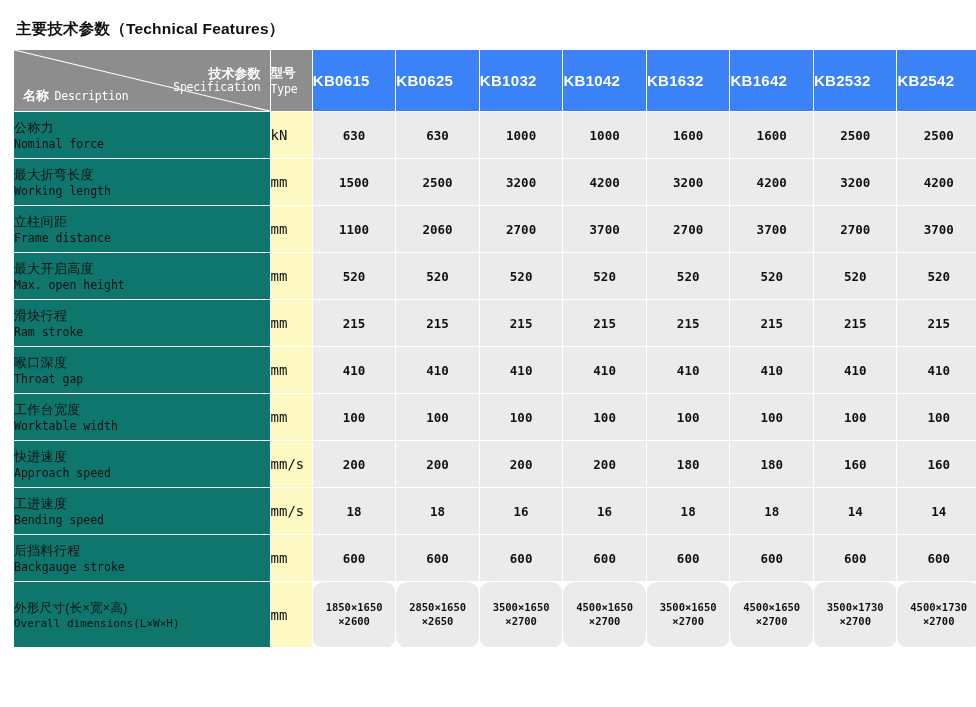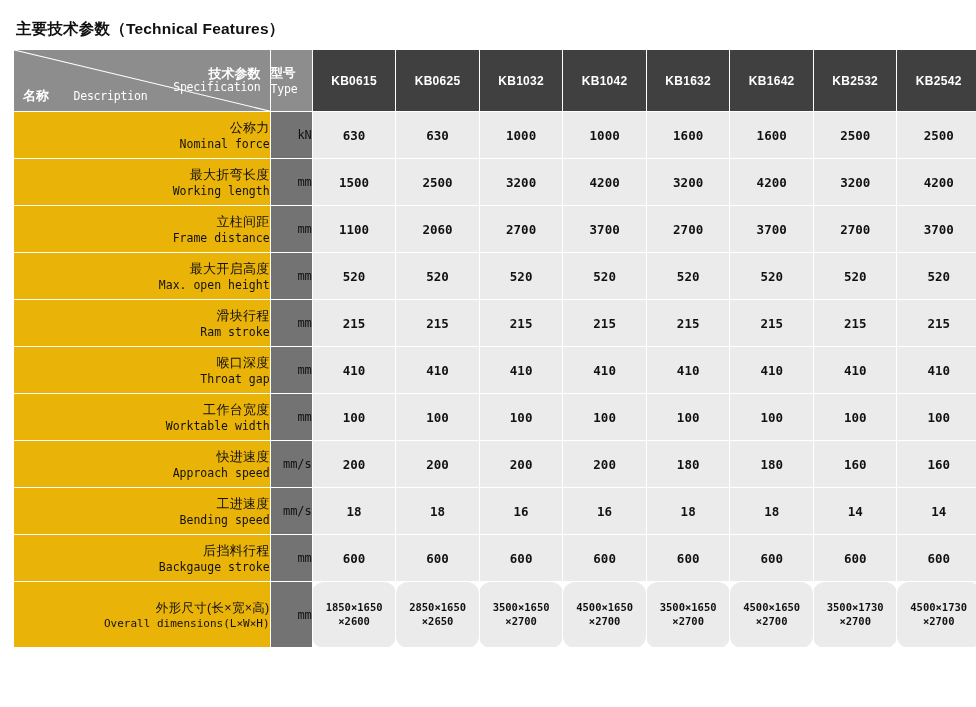--- a/index.html
+++ b/index.html
@@ -36,25 +36,24 @@
     margin-left: 5px;
     table-layout: fixed;
   }
   table.spec td, table.spec th {
     border: 1px solid #ffffff;
     padding: 0;
     vertical-align: middle;
   }
   
   .hdr-cell {
-    background: #404040;
+    background: #3b82f6;
     color: #ffffff;
     font-weight: bold;
-    text-align: center;
-    font-size: 12px;
+    font-size: 15px;
     font-family: "Liberation Sans", sans-serif;
     height: 62px;
     letter-spacing: 0.3px;
   }
   .hdr-corner {
     background: #8d8d8d;
     position: relative;
     height: 62px;
     padding: 0;
   }
@@ -104,41 +103,41 @@
     margin-left: 38px;
   }
   .hdr-type .cn { font-size: 12.5px; }
   .hdr-type .en { font-size: 11.5px; font-weight: normal; }
 
   
   tr.datarow td {
     height: 47px;
   }
   td.param {
-    background: #eab308;
+    background: #0f766e;
     padding: 3px 0 3px 9px;
-    text-align: right;
+    text-align: left;
   }
   td.param .cn {
     font-size: 13px;
     font-weight: normal;
     color: #111;
     letter-spacing: 0.3px;
   }
   td.param .en {
     font-size: 11.5px;
     font-weight: normal;
     color: #111;
     letter-spacing: 0px;
   }
   td.unit {
-    background: #737373;
-    text-align: right;
+    background: #fef9c3;
+    text-align: left;
     font-family: "DejaVu Sans Mono", monospace;
-    font-size: 12px;
+    font-size: 14px;
     color: #111;
   }
   td.val {
     background: #ebebeb;
     text-align: center;
     font-family: "DejaVu Sans Mono", monospace;
     font-size: 12.5px;
     font-weight: bold;
     color: #111;
   }
@@ -177,21 +176,21 @@
         <td class="hdr-corner">
           <svg viewBox="0 0 255 62" preserveAspectRatio="none">
             <line x1="0" y1="0" x2="255" y2="62" stroke="#ffffff" stroke-width="1.2"></line>
           </svg>
           <span class="corner-spec">
             <span class="cn">技术参数</span>
             <span class="en">Specification</span>
           </span>
           <span class="corner-desc">
             <span class="cn" style="display:inline;margin-top:40px;">名称</span>
-            <span class="en" style="display:inline; margin-left:20px;">Description</span>
+            <span class="en" style="display:inline; margin-left:1px;">Description</span>
           </span>
         </td>
         <td class="hdr-type">
           <span class="cn">型号</span>
           <span class="en">Type</span>
         </td>
         <td class="hdr-cell">KB0615</td>
         <td class="hdr-cell">KB0625</td>
         <td class="hdr-cell">KB1032</td>
         <td class="hdr-cell">KB1042</td>

